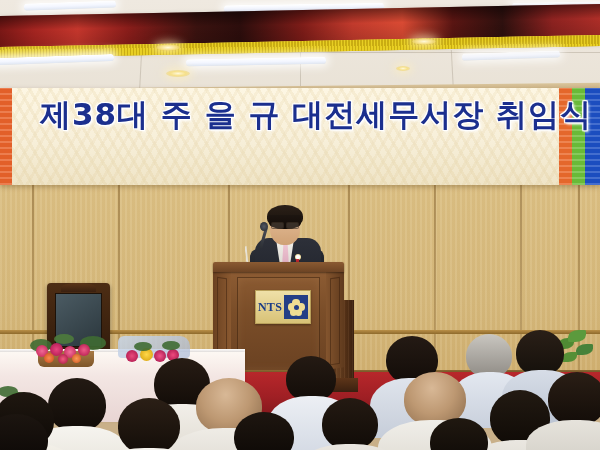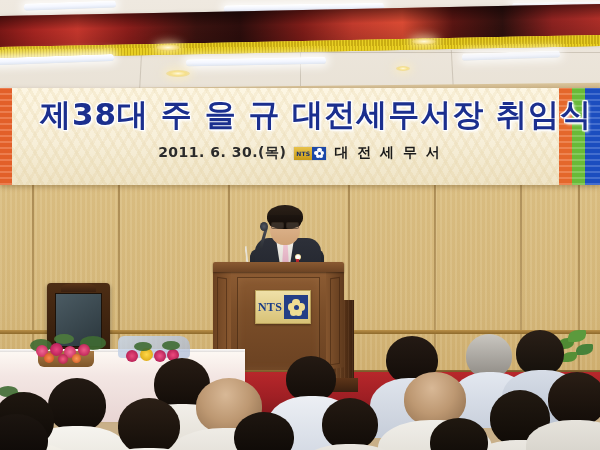--- a/index.html
+++ b/index.html
@@ -380,37 +380,20 @@
     </div>
     <div class="banner-stripe" style="left:572px;width:13px;background:#6cbf3a;">
       <div class="stripe-tex"></div>
     </div>
     <div class="banner-stripe" style="left:585px;width:15px;background:#1c4fc4;">
       <div class="stripe-tex"></div>
     </div>
 
     <div class="banner-title">제38대 주 을 규 대전세무서장 취임식</div>
 
-    <div class="banner-sub">
-      <span class="sub-date">2011. 6. 30.(목)</span>
-      <span class="nts-mini">
-        <span class="nts-mini-gold">NTS</span>
-        <span class="nts-mini-blue">
-          <span class="flower" style="width:10px;height:10px;">
-            <i class="pet" style="width:4.4px;height:4.4px;left:2.8px;top:0px;"></i>
-            <i class="pet" style="width:4.4px;height:4.4px;left:0px;top:2.8px;"></i>
-            <i class="pet" style="width:4.4px;height:4.4px;left:5.6px;top:2.8px;"></i>
-            <i class="pet" style="width:4.4px;height:4.4px;left:1.4px;top:5.8px;"></i>
-            <i class="pet" style="width:4.4px;height:4.4px;left:4.2px;top:5.8px;"></i>
-            <i class="core" style="width:3px;height:3px;left:3.5px;top:3.5px;"></i>
-          </span>
-        </span>
-      </span>
-      <span class="sub-office">대 전 세 무 서</span>
-    </div>
   </div>
 
   <div class="stage-edge"></div>
   <div class="stage"></div>
 
   <div class="outlet">
     <i style="top:3px;"></i>
       <i style="top:9px;"></i>
   </div>
 

